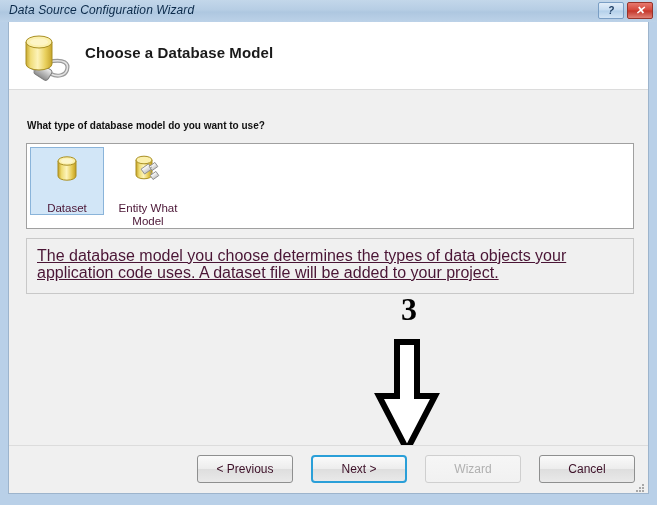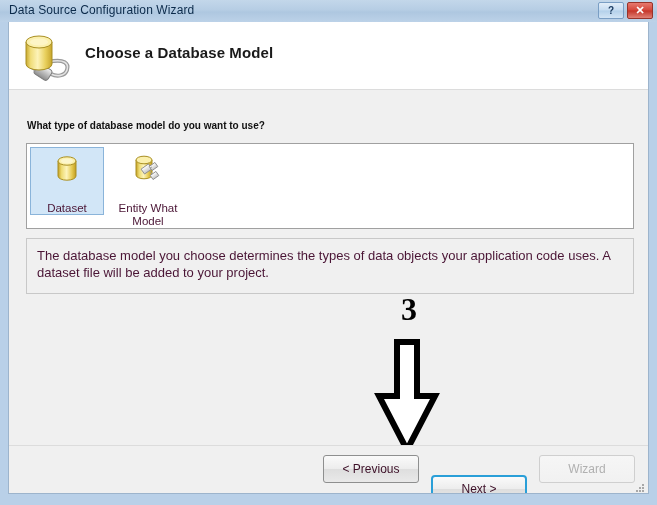--- a/index.html
+++ b/index.html
@@ -26,20 +26,21 @@
   }
 
   
   .titlebar {
     position: absolute;
     left: 0; top: 0;
     width: 657px;
     height: 22px;
     background: linear-gradient(to bottom, #c3d7ea 0%, #b6cde4 45%, #aec7e0 55%, #bcd2e8 100%);
     box-sizing: border-box;
+    font-style: italic;
   }
   .title-text {
     position: absolute;
     left: 9px;
     top: 3px;
     font-size: 12px;
     color: #0b2a4a;
     letter-spacing: 0.1px;
     white-space: nowrap;
   }
@@ -185,23 +186,24 @@
     left: 17px;
     top: 147px;
     width: 608px;
     height: 56px;
     background: #f0f0f0;
     border: 1px solid #c8c8c8;
     box-sizing: border-box;
     padding: 8px 10px 0 10px;
   }
   .desc-text {
-    font-size: 13px;
+    font-size: 16px;
     color: #4a1535;
     line-height: 17px;
+    text-decoration: underline;
   }
 
   
   .annotation-number {
     position: absolute;
     left: 380px;
     top: 202px;
     width: 40px;
     text-align: center;
     font-family: "Liberation Serif", serif;
@@ -227,41 +229,40 @@
     height: 48px;
     background: #f0f0f0;
     border-top: 1px solid #dcdcdc;
     box-sizing: border-box;
   }
   .btn-row {
     position: absolute;
     right: 13px;
     top: 9px;
     display: flex;
-    gap: 12px;
+    gap: 18px;
   }
   .btn {
     width: 96px;
     height: 28px;
     box-sizing: border-box;
     border: 1px solid #8e8f8f;
     border-radius: 3px;
     background: linear-gradient(to bottom, #fafafa 0%, #ededed 48%, #dedede 52%, #e9e9e9 100%);
     font-family: "Liberation Sans", sans-serif;
     font-size: 12px;
     color: #3d1028;
     display: flex;
     align-items: center;
     justify-content: center;
     padding: 0;
   }
   .btn.default {
     border: 2px solid #2a9fd8;
     border-radius: 4px;
-    margin-top: 20px;
   }
   .btn.disabled {
     color: #b0b0b0;
     border-color: #cfcfcf;
     background: linear-gradient(to bottom, #f6f6f6 0%, #f1f1f1 100%);
   }
 
   .grip {
     position: absolute;
     right: 2px;
@@ -396,20 +397,21 @@
         </svg>
       </div>
 
     </div>
 
     <div class="footer">
       <div class="btn-row">
         <button class="btn">&lt; Previous</button>
         <button class="btn default">Next &gt;</button>
         <button class="btn disabled">Wizard</button>
+        <button class="btn">Cancel</button>
       </div>
       <div class="grip">
         <svg width="12" height="12" viewBox="0 0 12 12" xmlns="http://www.w3.org/2000/svg">
           <g fill="#a8a8a8">
             <rect x="8" y="2" width="2" height="2"></rect>
             <rect x="5" y="5" width="2" height="2"></rect>
             <rect x="8" y="5" width="2" height="2"></rect>
             <rect x="2" y="8" width="2" height="2"></rect>
             <rect x="5" y="8" width="2" height="2"></rect>
             <rect x="8" y="8" width="2" height="2"></rect>

